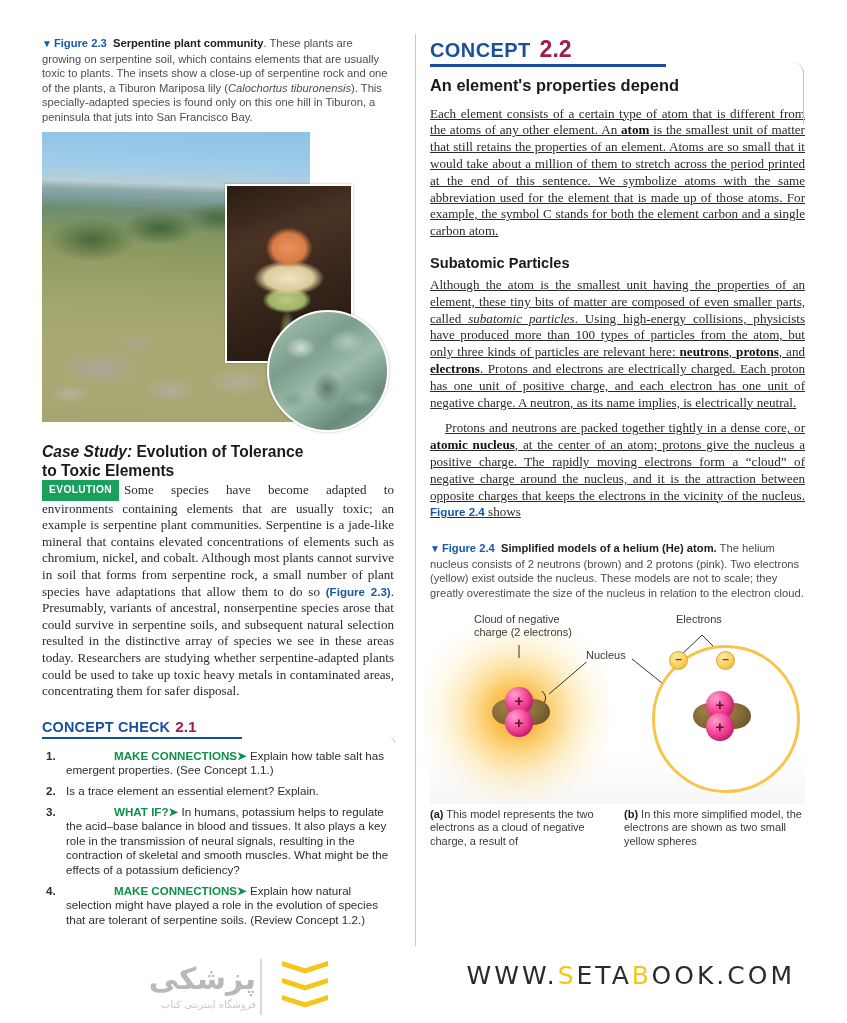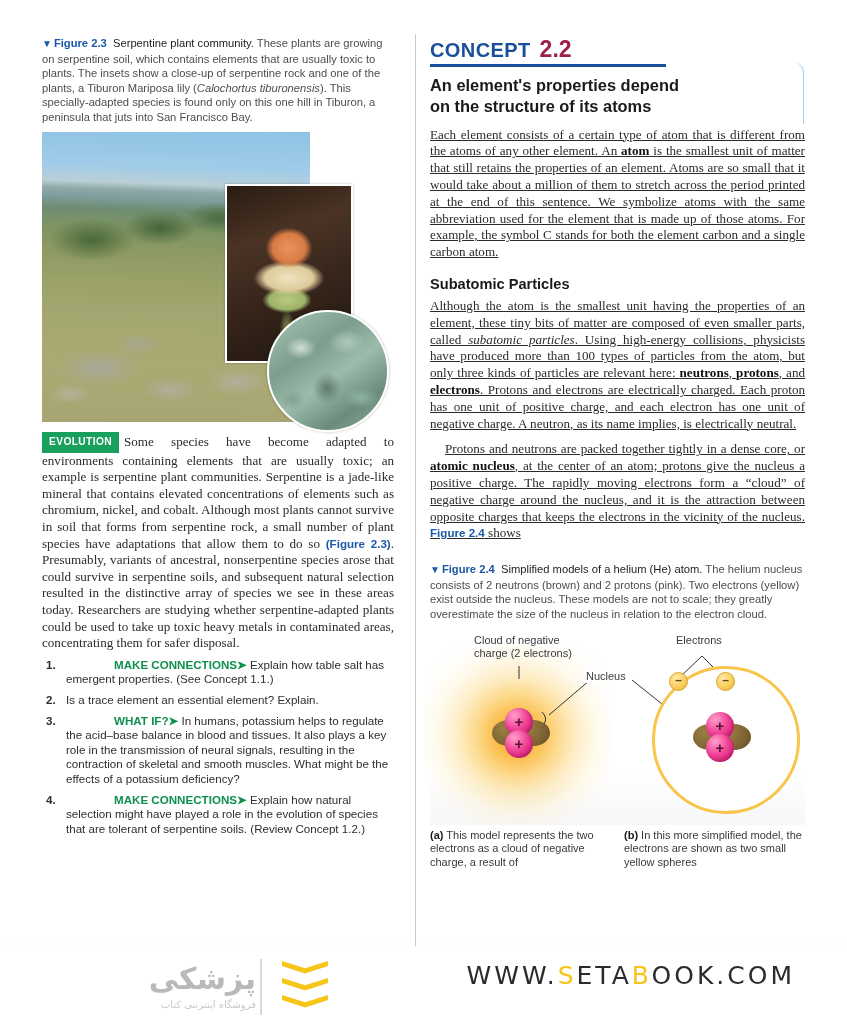--- a/index.html
+++ b/index.html
@@ -19,21 +19,21 @@
   .col-right{position:absolute;left:430px;top:36px;width:375px;}
   .v-rule{position:absolute;left:415px;top:34px;width:1px;height:912px;background:#c8cacb;}
 
   
   .fig-cap{
     font-size:11.2px;line-height:14.6px;color:#4d4d4d;
     font-family:"Liberation Sans", sans-serif;
   }
   .fig-tri{color:#1a59a6;font-size:10px;letter-spacing:0;margin-right:2px;}
   .fig-label{color:#1a59a6;font-weight:bold;}
-  .fig-title{color:#222;font-weight:normal;}
+  .fig-title{color:#222;font-weight:bold;}
   .ital{font-style:italic;}
 
   
   .photo-wrap{position:relative;width:352px;height:300px;margin-top:7px;}
   .photo-main{
     position:absolute;left:0;top:0;width:268px;height:290px;
     background:
       radial-gradient(ellipse 60px 26px at 58px 236px, rgba(170,168,158,.85), rgba(170,168,158,0) 70%),
       radial-gradient(ellipse 40px 18px at 128px 258px, rgba(178,175,165,.8), rgba(178,175,165,0) 70%),
       radial-gradient(ellipse 44px 20px at 196px 250px, rgba(180,177,167,.75), rgba(180,177,167,0) 70%),
@@ -219,25 +219,34 @@
     <div class="fig-cap">
       <span class="fig-tri">▼</span><span class="fig-label">Figure 2.3</span>&nbsp;&nbsp;<span class="fig-title">Serpentine plant community</span><span>. These plants are growing on serpentine soil, which contains elements that are usually toxic to plants. The insets show a close-up of serpentine rock and one of the plants, a Tiburon Mariposa lily (</span><span class="ital">Calochortus tiburonensis</span><span>). This specially-adapted species is found only on this one hill in Tiburon, a peninsula that juts into San Francisco Bay.</span>
     </div>
 
     <div class="photo-wrap">
       <div class="photo-main"></div>
       <div class="photo-flower"></div>
       <div class="photo-rock"></div>
     </div>
 
+    <div class="case-head">
+      <span class="cs">Case Study:</span><span> Evolution of Tolerance</span><br>
+      <span>to Toxic Elements</span>
+    </div>
 
     <div class="body-serif" style="margin-top:0;">
       <span class="badge-evolution">EVOLUTION</span><span>Some species have become adapted to environments containing elements that are usually toxic; an example is serpentine plant communities. Serpentine is a jade-like mineral that contains elevated concentrations of elements such as chromium, nickel, and cobalt. Although most plants cannot survive in soil that forms from serpentine rock, a small number of plant species have adaptations that allow them to do so </span><span class="blue-ref">(Figure 2.3)</span><span>. Presumably, variants of ancestral, nonserpentine species arose that could survive in serpentine soils, and subsequent natural selection resulted in the distinctive array of species we see in these areas today. Researchers are studying whether serpentine-adapted plants could be used to take up toxic heavy metals in contaminated areas, concentrating them for safer disposal.</span>
     </div>
 
+    <div class="cc-head">
+      <span class="cc-title">CONCEPT CHECK</span><span class="cc-num">2.1</span>
+      <div class="cc-underline"></div>
+      <div class="cc-box"></div>
+    </div>
 
     <ol class="cc-list">
       <li>
         <span class="qn">1.</span><span class="tag-green">MAKE CONNECTIONS</span><span class="arrow">➤</span><span> Explain how table salt has emergent properties. (See Concept 1.1.)</span>
       </li>
       <li>
         <span class="qn">2.</span><span>Is a trace element an essential element? Explain.</span>
       </li>
       <li>
         <span class="qn">3.</span><span class="tag-green">WHAT IF?</span><span class="arrow">➤</span><span> In humans, potassium helps to regulate the acid–base balance in blood and tissues. It also plays a key role in the transmission of neural signals, resulting in the contraction of skeletal and smooth muscles. What might be the effects of a potassium deficiency?</span>
@@ -249,21 +258,20 @@
   </div>
 
   <div class="col-right">
 
     <div class="concept-head">
       <span class="concept-word">CONCEPT</span><span class="concept-num">2.2</span>
       <div class="concept-rule"></div>
       <div class="concept-frame"></div>
       <div class="concept-sub">
         <span>An element's properties depend</span><br>
-        <span>on the structure of its atoms</span>
       </div>
     </div>
 
     <div class="p-serif">
       <span>Each element consists of a certain type of atom that is different from the atoms of any other element. An </span><b>atom</b><span> is the smallest unit of matter that still retains the properties of an element. Atoms are so small that it would take about a million of them to stretch across the period printed at the end of this sentence. We symbolize atoms with the same abbreviation used for the element that is made up of those atoms. For example, the symbol C stands for both the element carbon and a single carbon atom.</span>
     </div>
 
     <div class="sect-head">Subatomic Particles</div>
 
     <div class="p-serif" style="margin-top:6px;">

